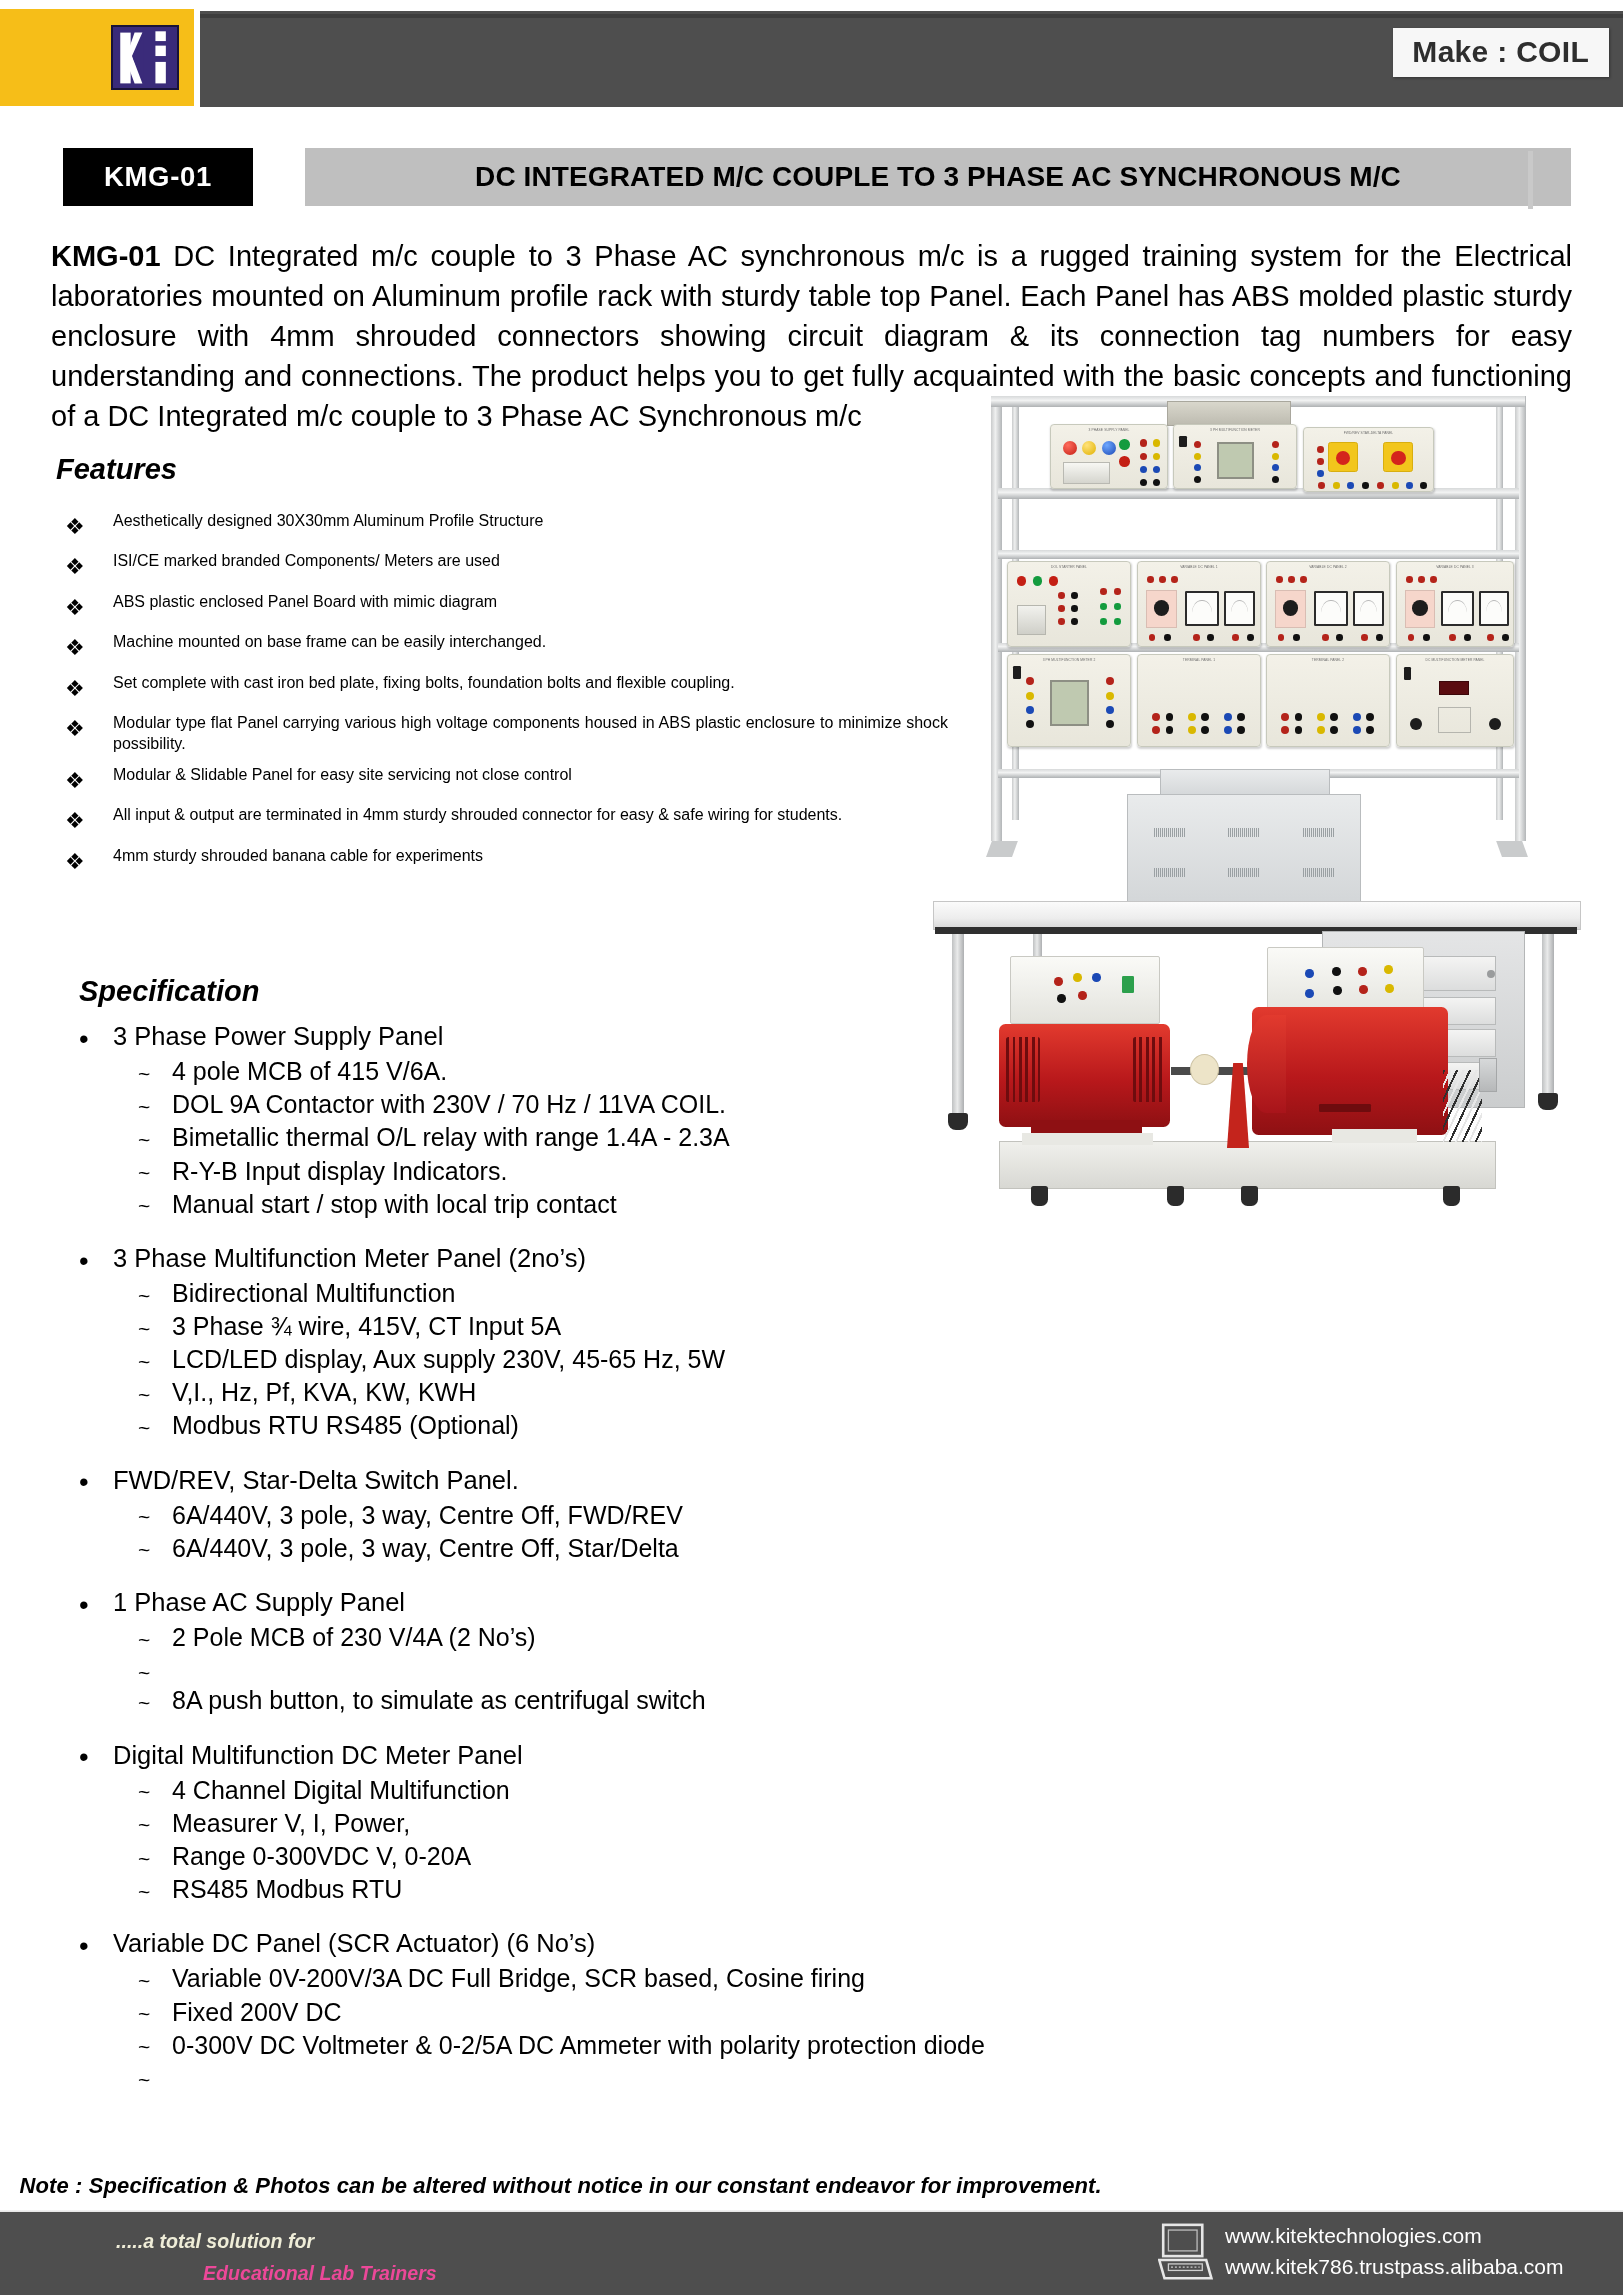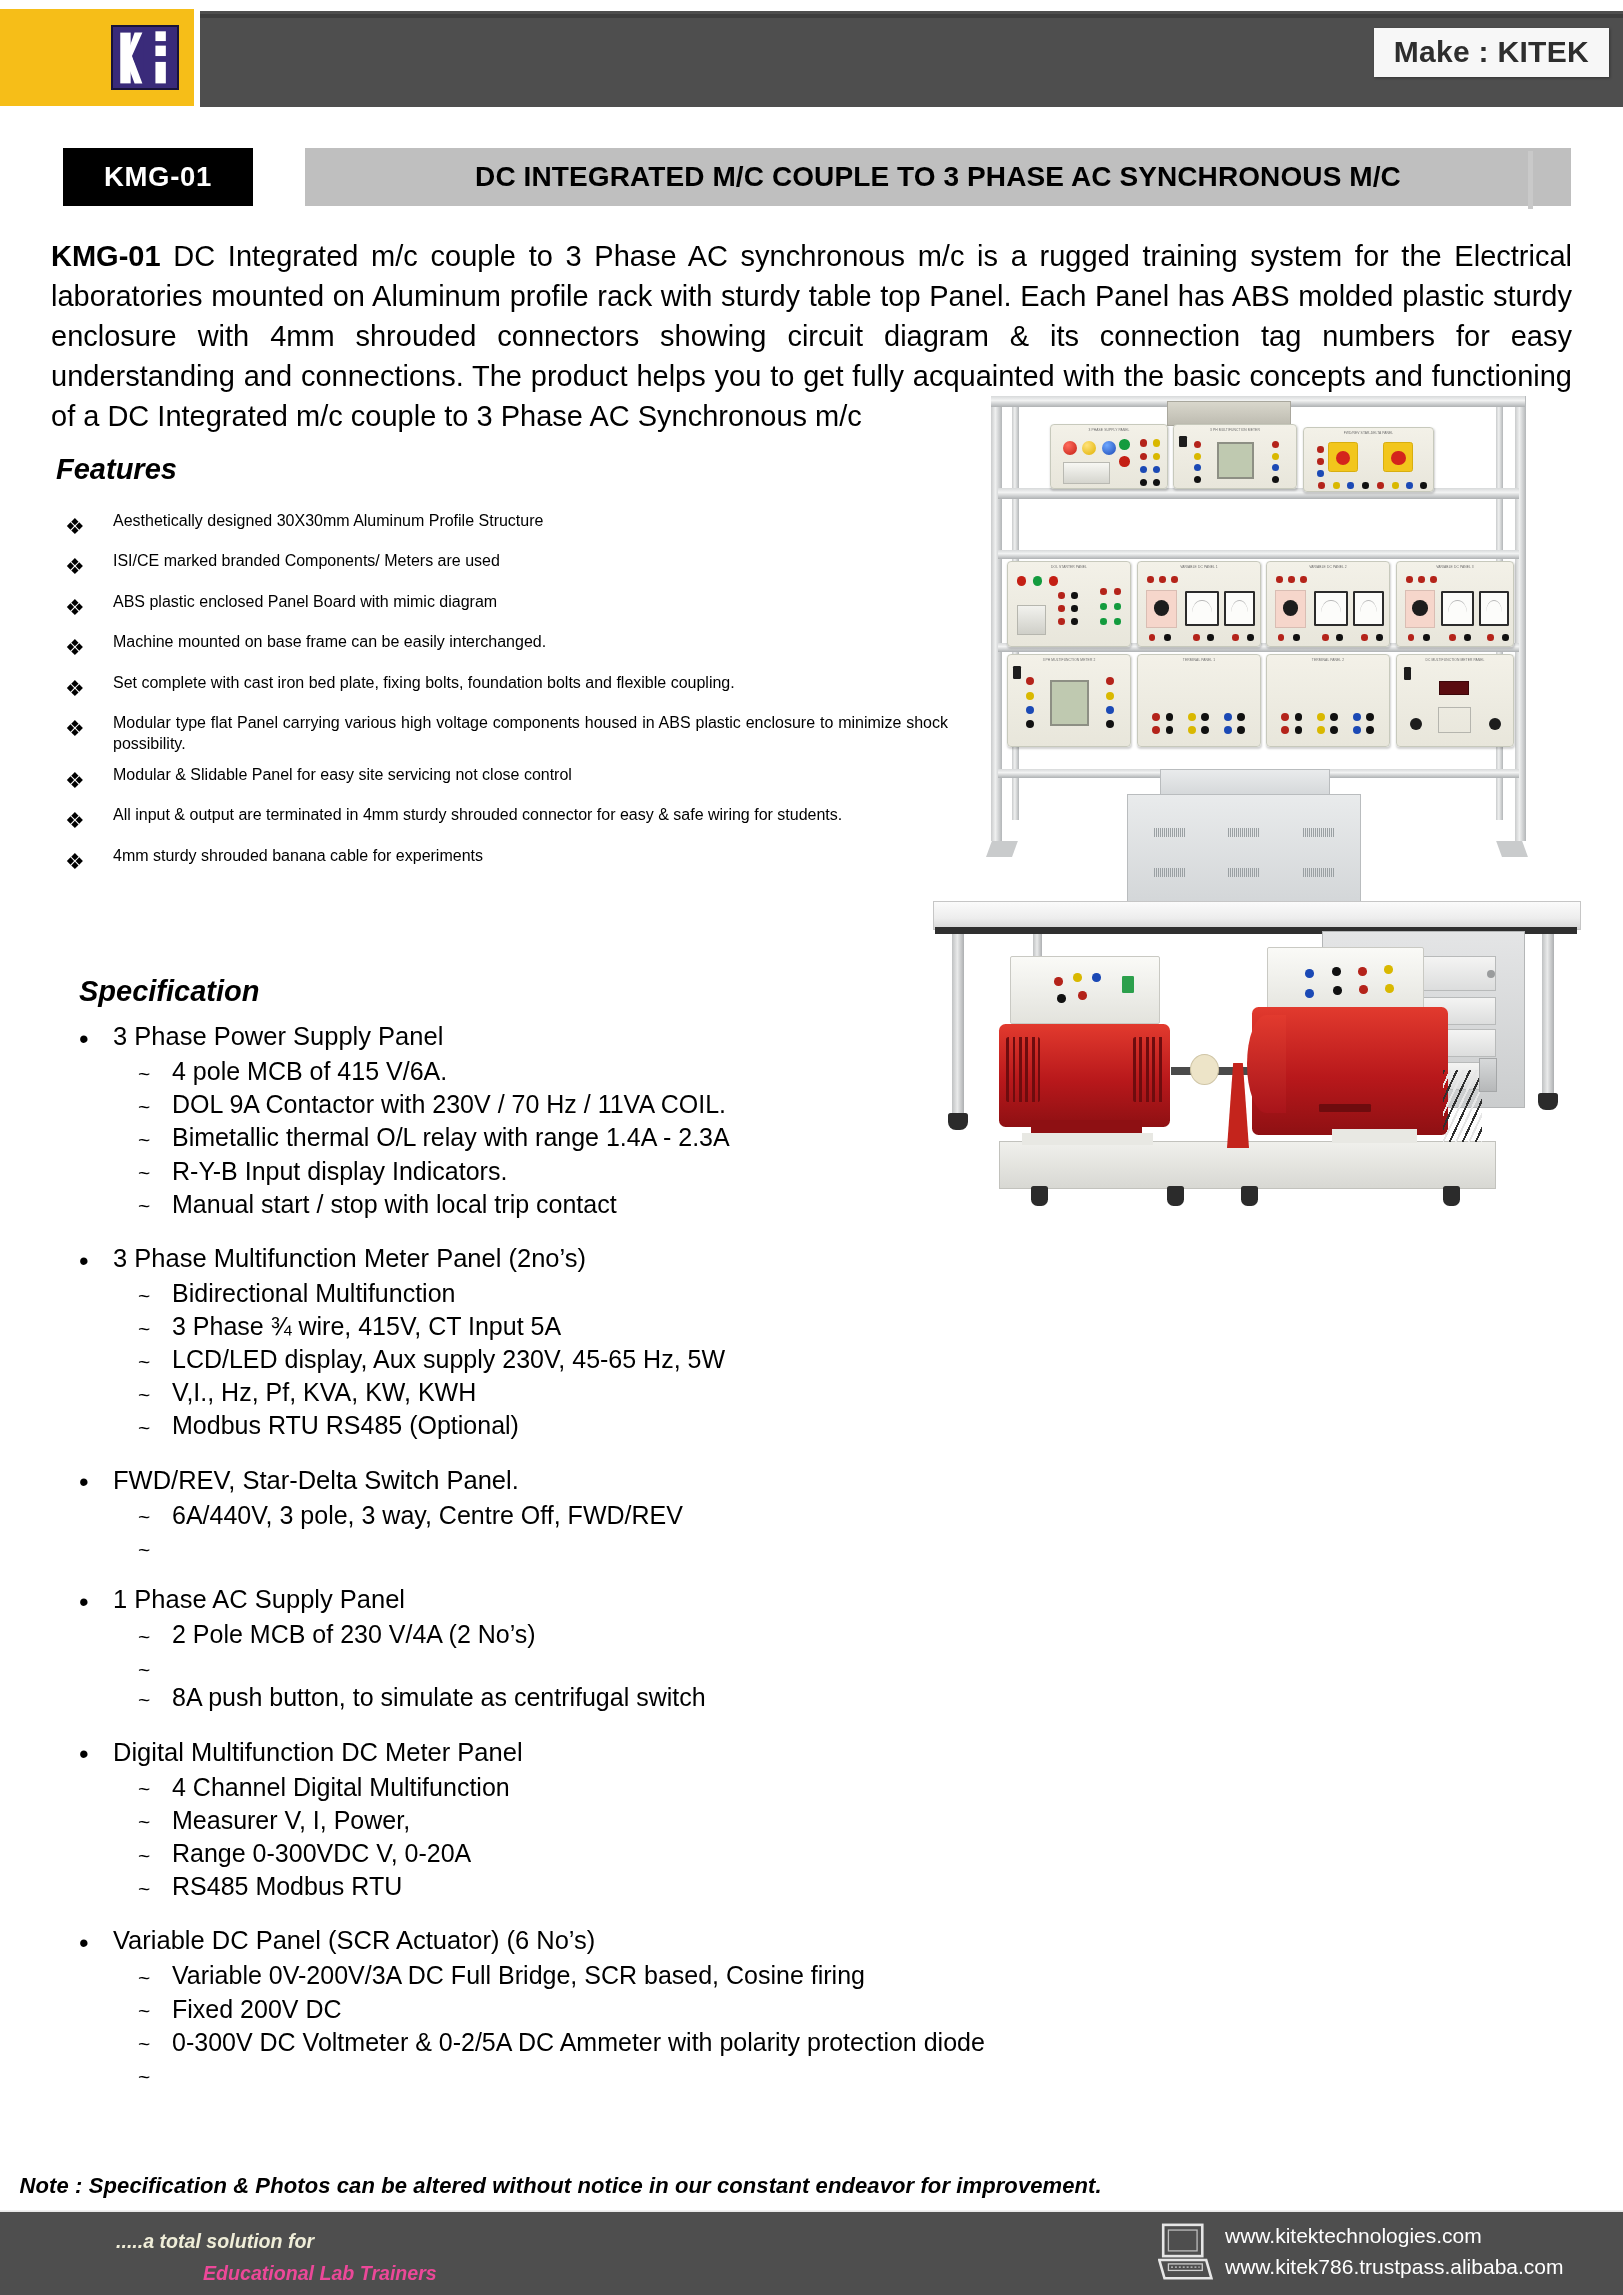--- a/index.html
+++ b/index.html
@@ -257,21 +257,21 @@
         <path d="M8 4 H24 V82 H8 Z" fill="#FFFFFF"></path>
         <path d="M42 4 L26 40 L42 82 L30 82 L16 44 L30 4 Z" fill="#FFFFFF"></path>
         <path d="M44 6 L44 80 L28 44 Z" fill="#3A2B7A"></path>
         <rect x="62" y="2" width="16" height="15" fill="#FFFFFF"></rect>
         <rect x="62" y="24" width="16" height="58" fill="#FFFFFF"></rect>
         <rect x="57" y="40" width="26" height="9" fill="#3A2B7A"></rect>
       </svg>
     </div>
   </div>
   <div class="header-bar">
-    <div class="make-badge">Make : KITEK</div>
+    <div class="make-badge">Make : COIL</div>
   </div>
 </div>
 
 <div class="title-row">
   <div class="model-badge">KMG-01</div>
   <div class="title-plate">
     <span class="title-plate-text">DC INTEGRATED M/C COUPLE TO  3 PHASE AC SYNCHRONOUS M/C</span>
   </div>
   <div class="title-shadow"></div>
 </div>
@@ -381,20 +381,21 @@
     <div class="spec-main">
       <span class="spec-main-bullet">•</span>
       <span class="spec-main-text">FWD/REV, Star-Delta Switch Panel.</span>
     </div>
     <div class="spec-sub">
       <span class="spec-sub-bullet">~</span>
       <span class="spec-sub-text">6A/440V, 3 pole, 3 way, Centre Off, FWD/REV</span>
     </div>
     <div class="spec-sub">
       <span class="spec-sub-bullet">~</span>
+      <span class="spec-sub-text">6A/440V, 3 pole, 3 way, Centre Off, Star/Delta</span>
     </div>
   </div>
 
   <div class="spec-group">
     <div class="spec-main">
       <span class="spec-main-bullet">•</span>
       <span class="spec-main-text">1 Phase AC Supply Panel</span>
     </div>
     <div class="spec-sub">
       <span class="spec-sub-bullet">~</span>

